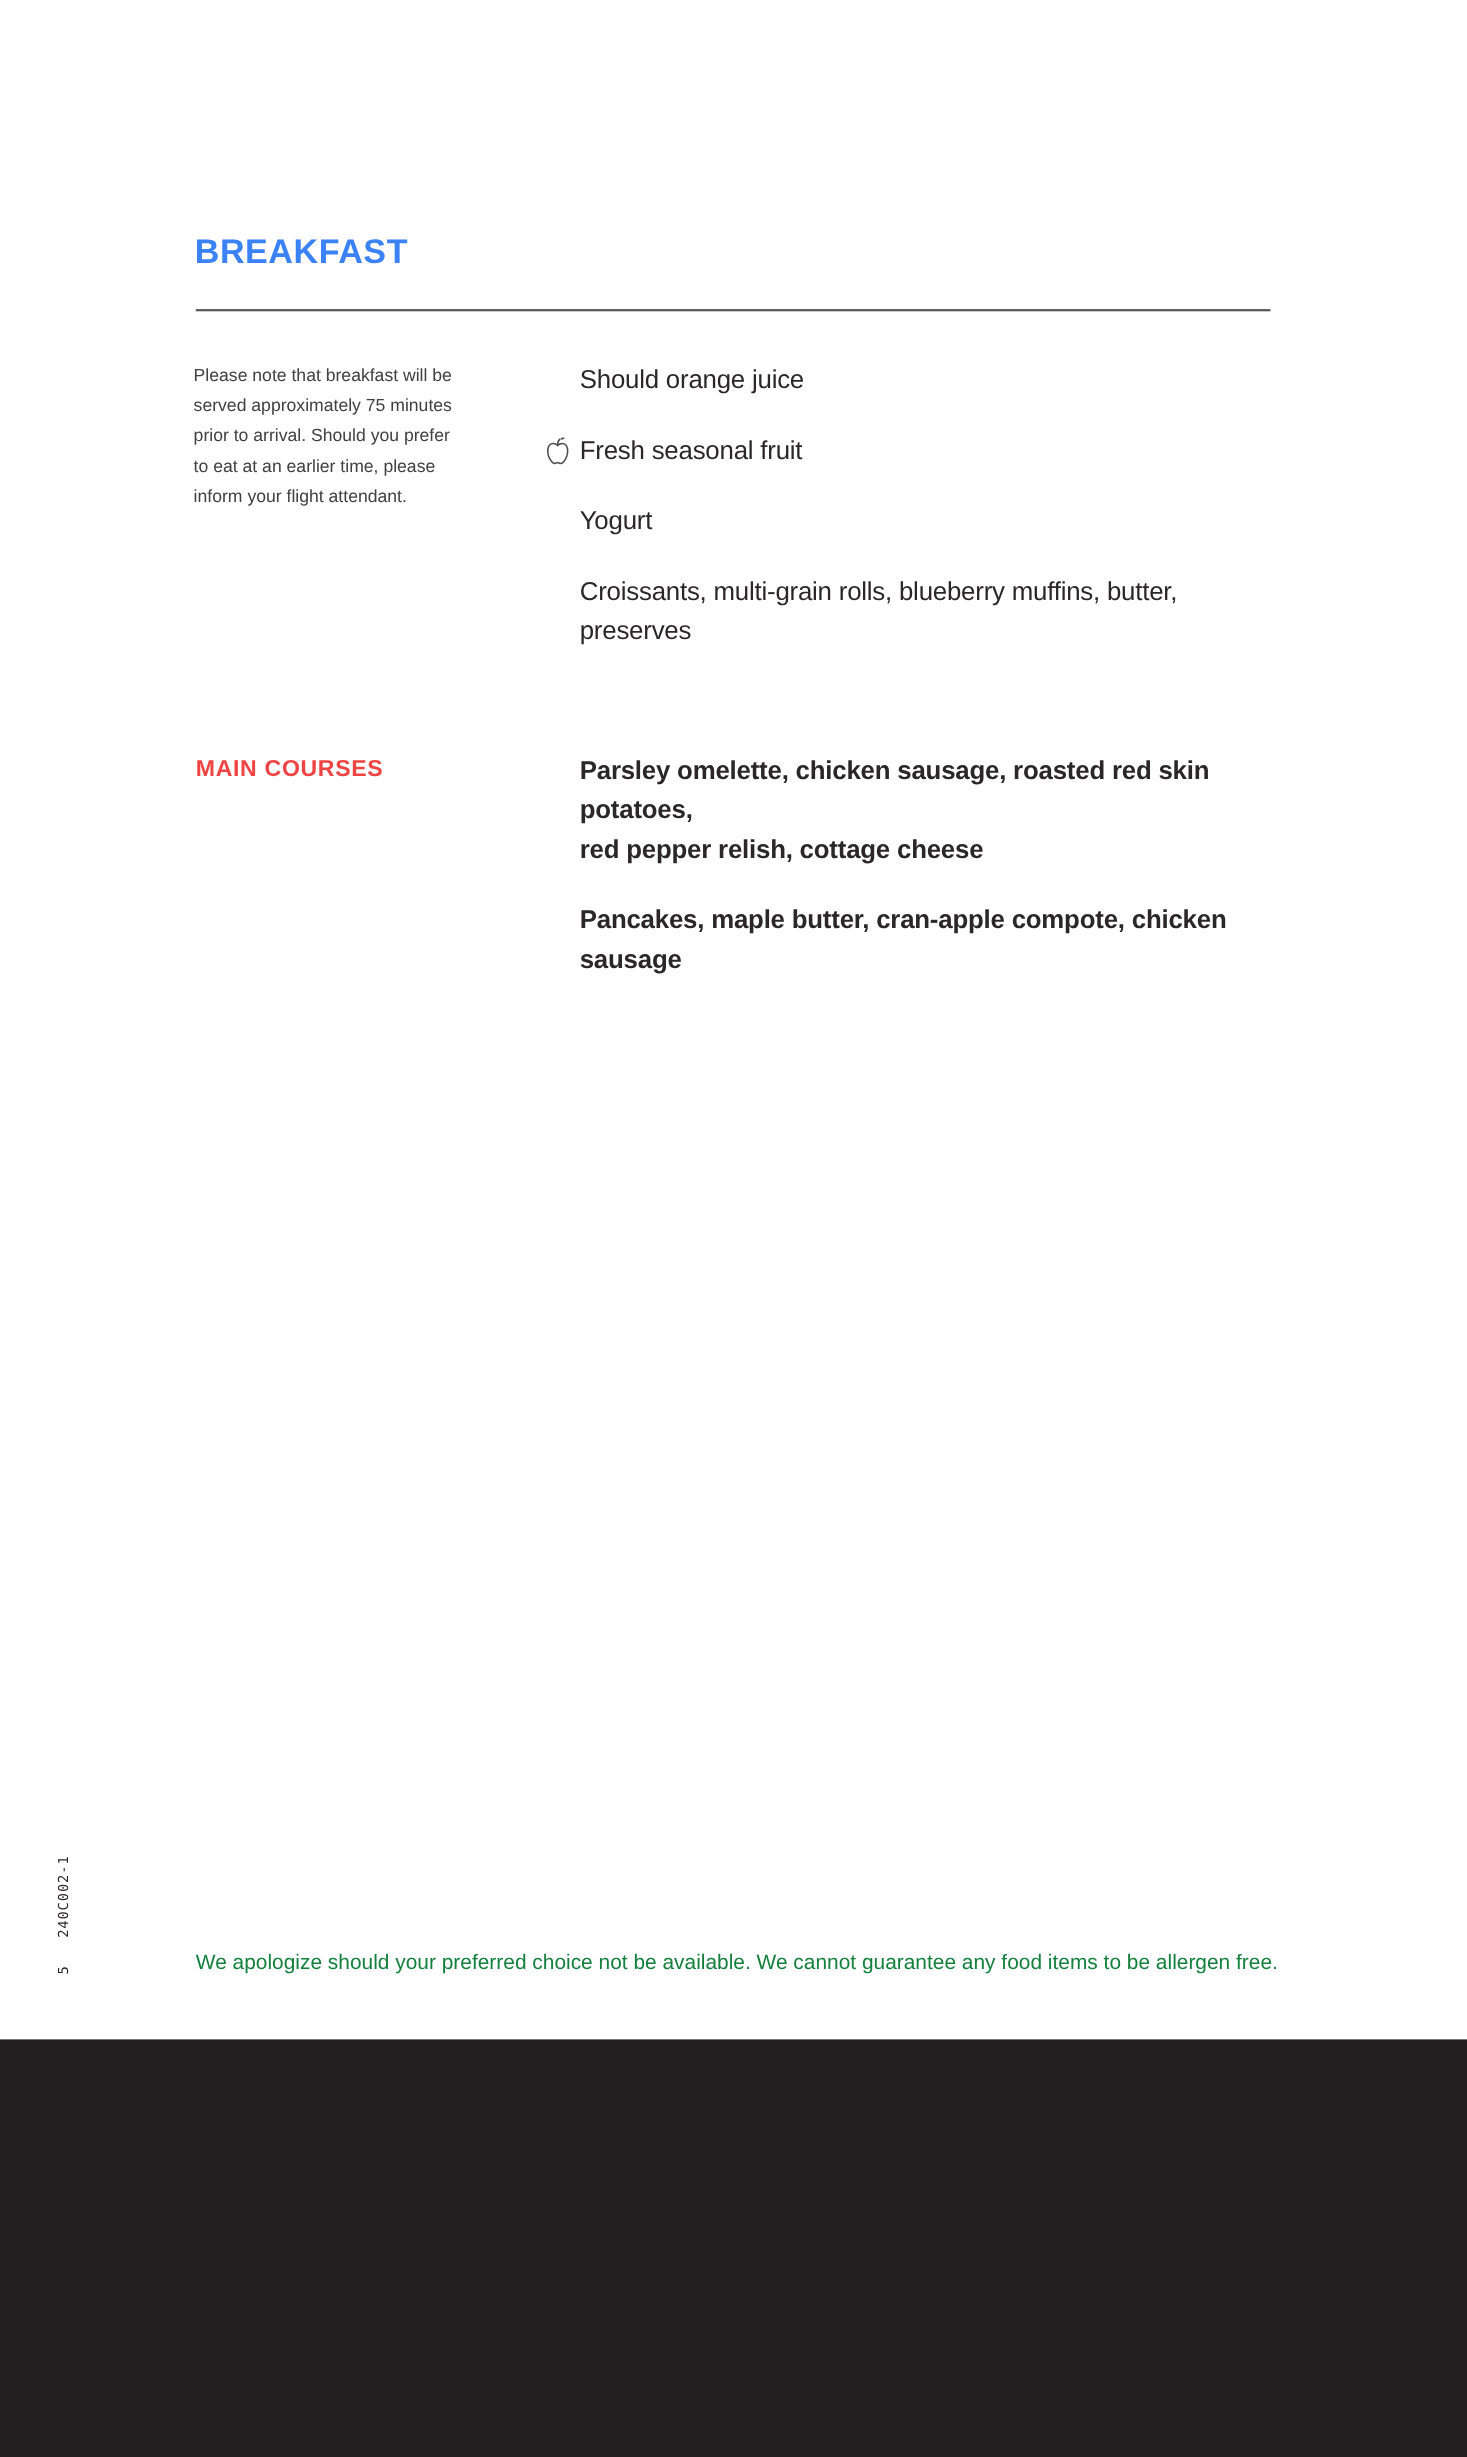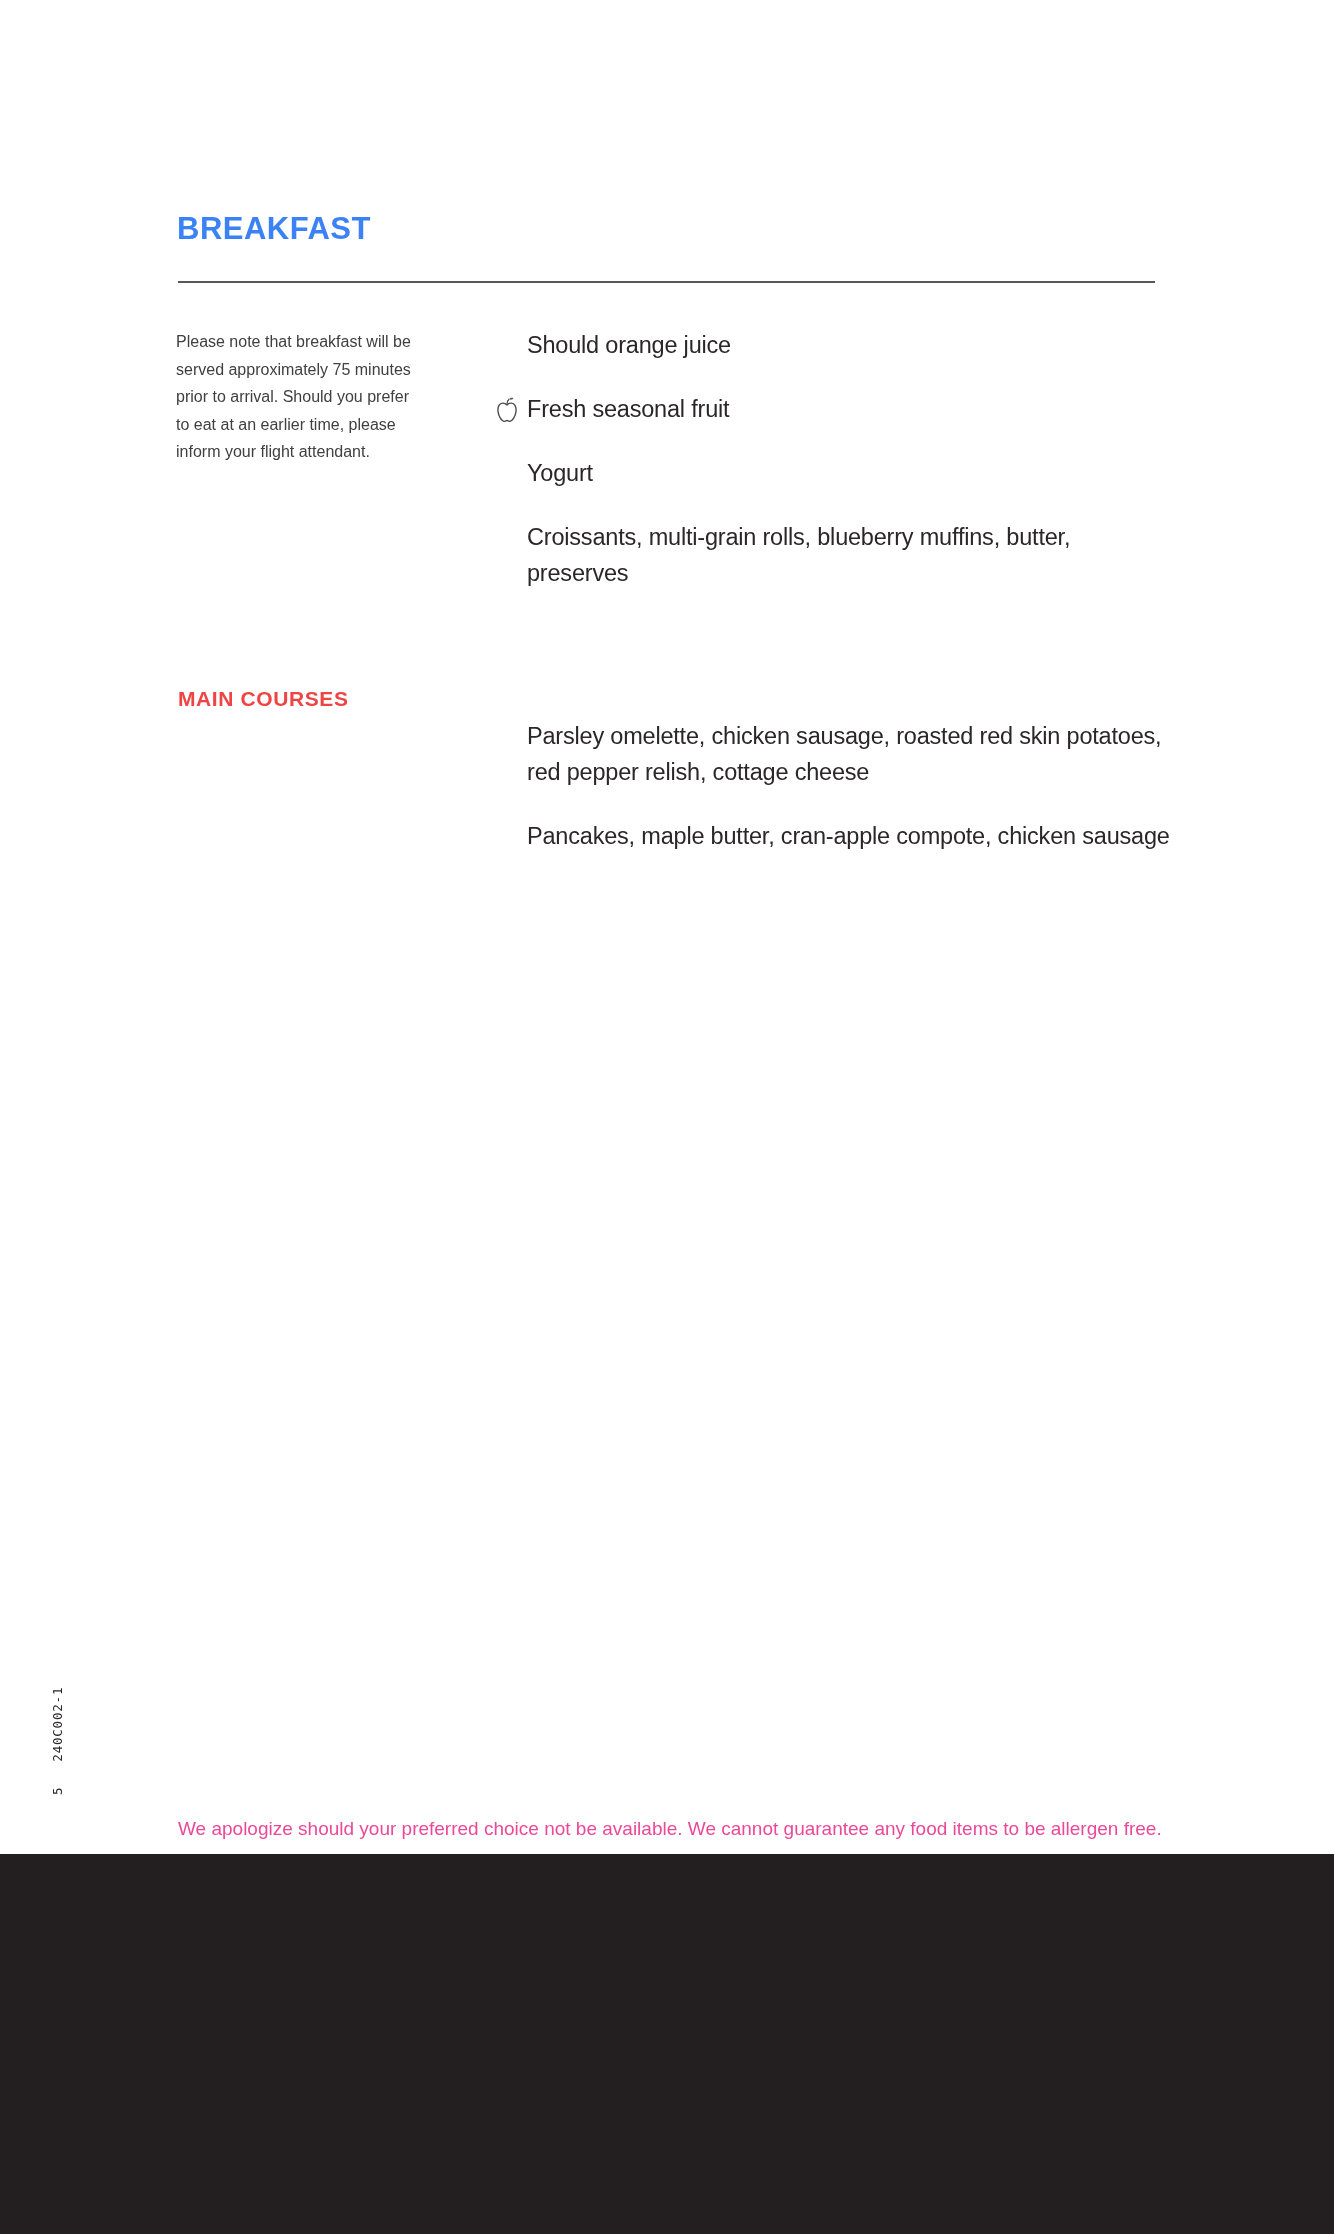--- a/index.html
+++ b/index.html
@@ -43,21 +43,21 @@
     color: #404040;
     white-space: pre-line;
   }
 
   .items-list {
     position: absolute;
     left: 527px;
     width: 680px;
   }
   .breakfast-list { top: 327px; }
-  .mains-list { top: 718px; }
+  .mains-list { top: 682px; font-weight: bold; }
 
   .menu-item {
     position: relative;
     margin-bottom: 28px;
   }
   .menu-item-text {
     display: block;
     font-size: 23.5px;
     line-height: 36px;
     letter-spacing: -0.2px;
@@ -96,22 +96,21 @@
     color: #2a2627;
     white-space: pre;
   }
 
   .disclaimer {
     position: absolute;
     left: 178px;
     top: 1774px;
     width: 1000px;
     font-size: 19px;
-    color: #ec4899;
-    margin-top: 44px;
+    color: #15803d;
   }
 
   .footer-band {
     position: absolute;
     left: 0;
     top: 1854px;
     width: 1334px;
     height: 380px;
     background: #231e20;
   }

